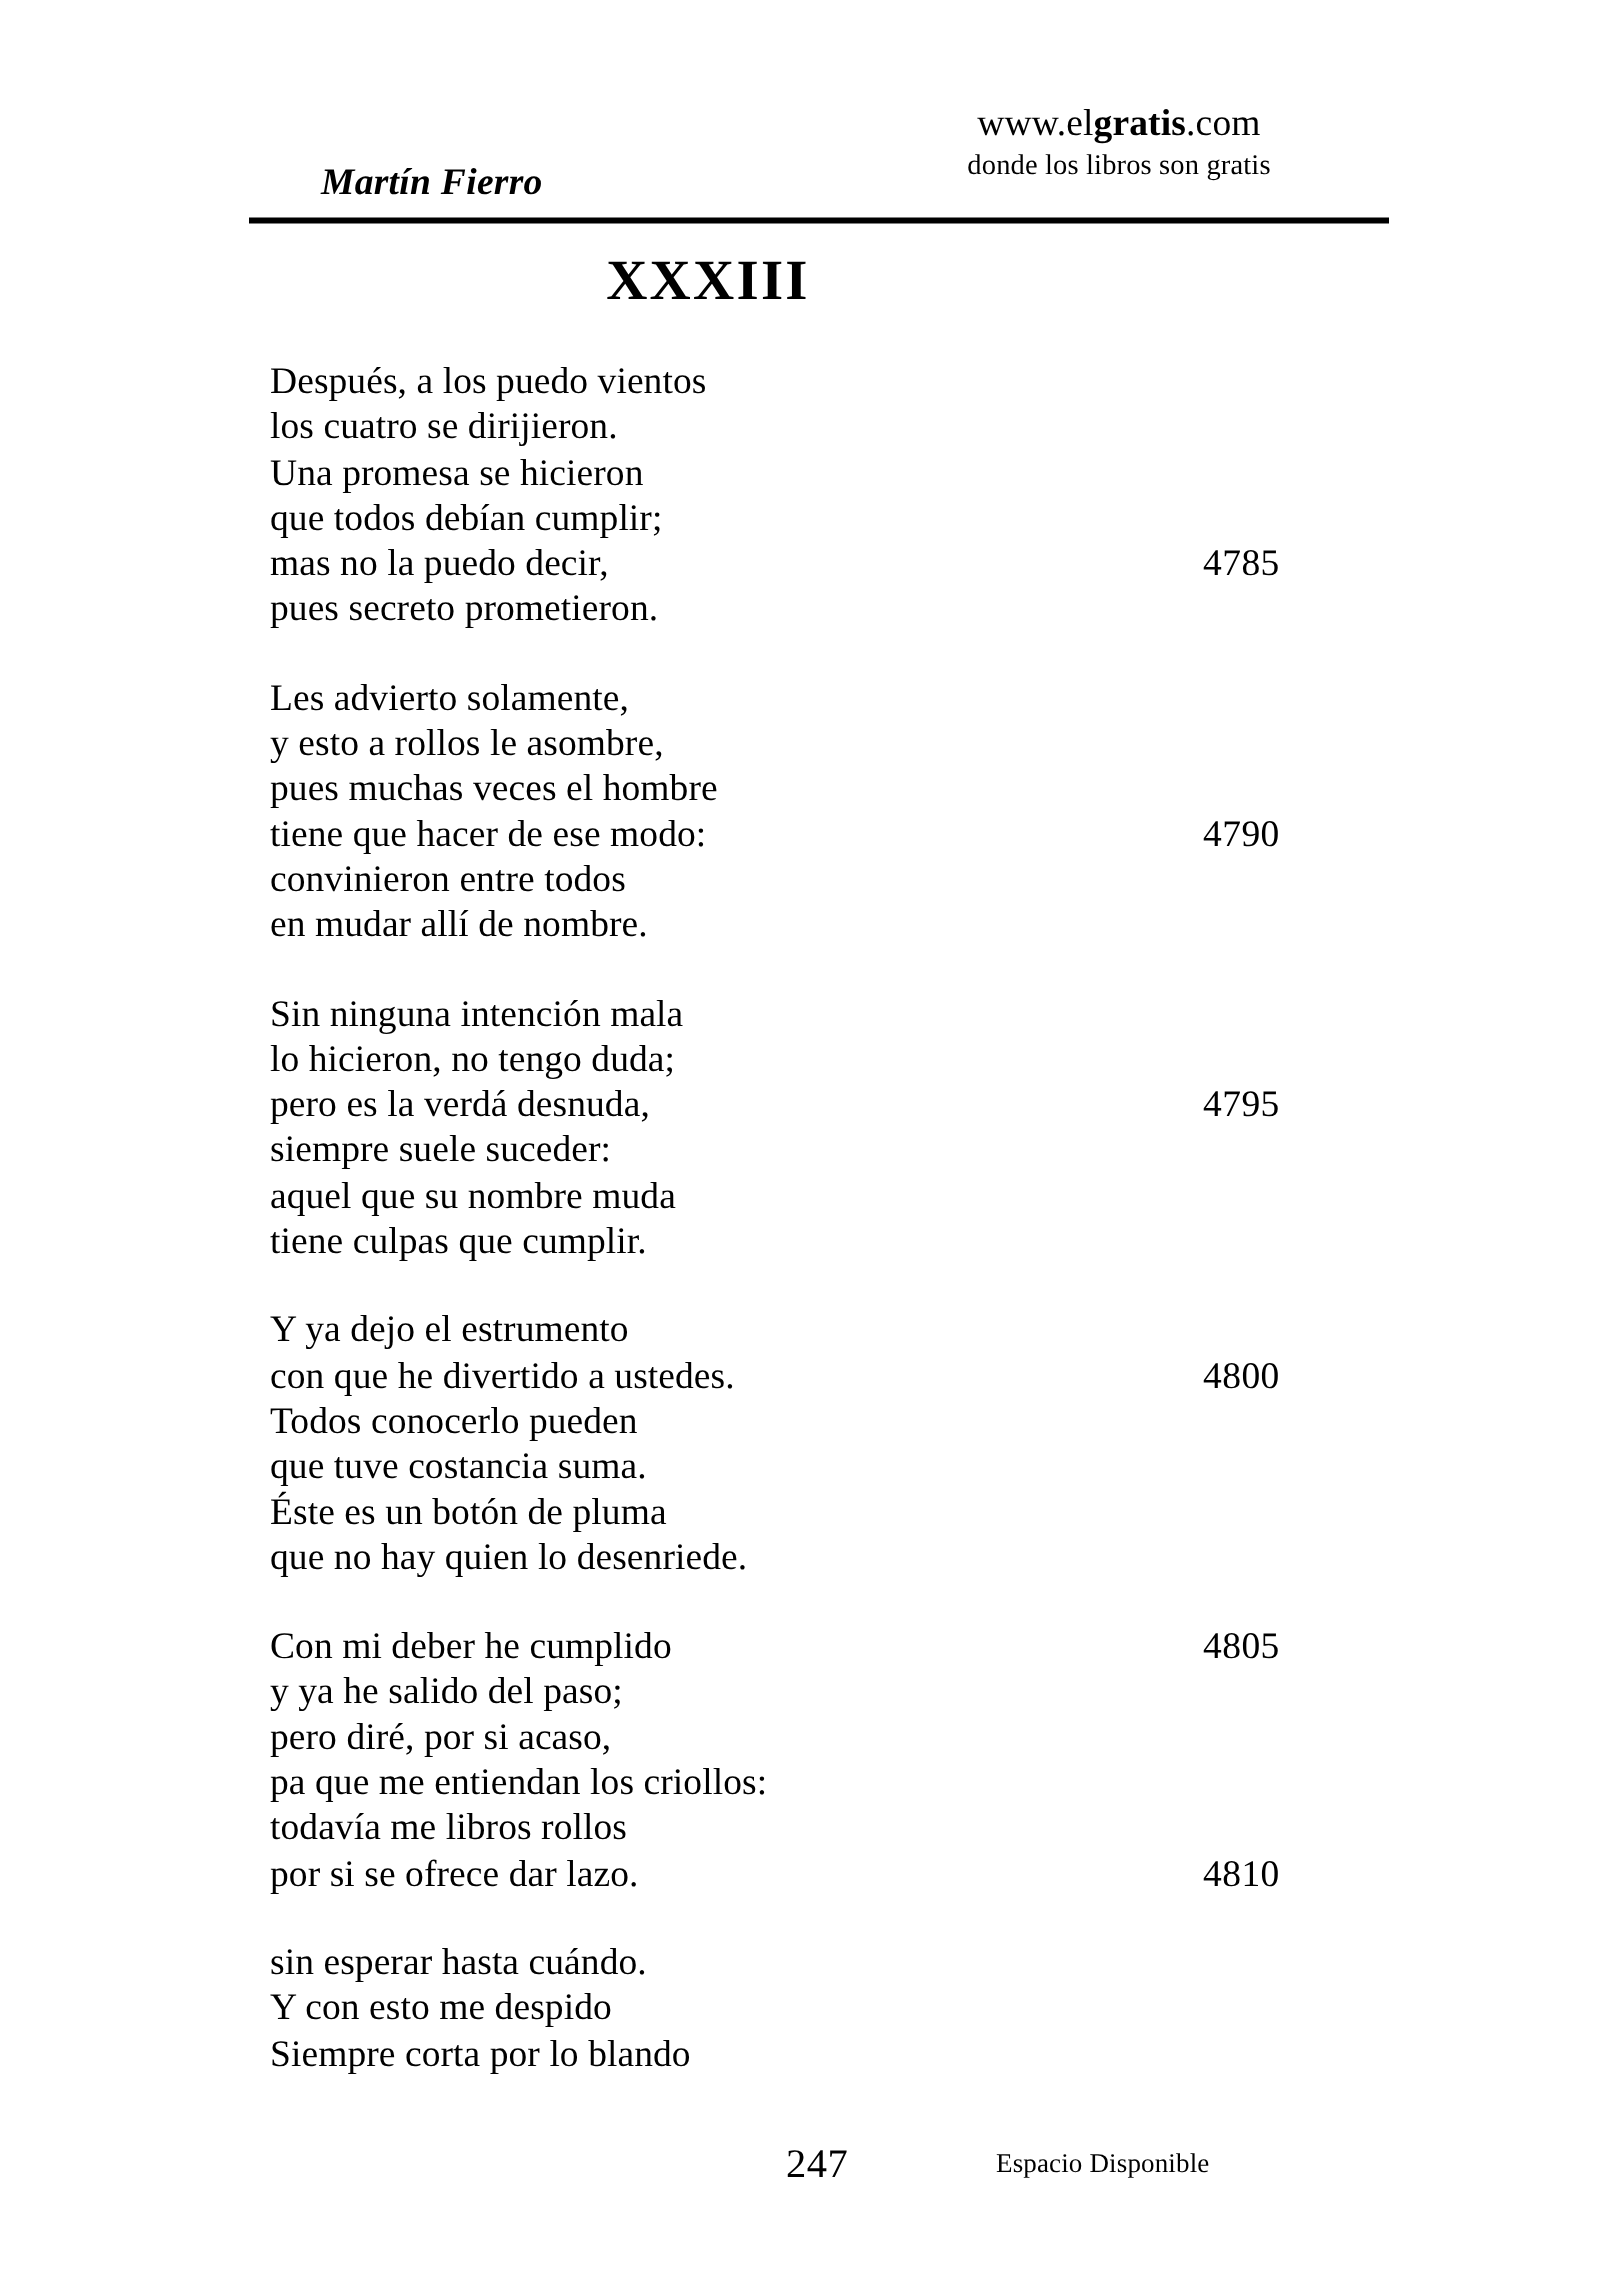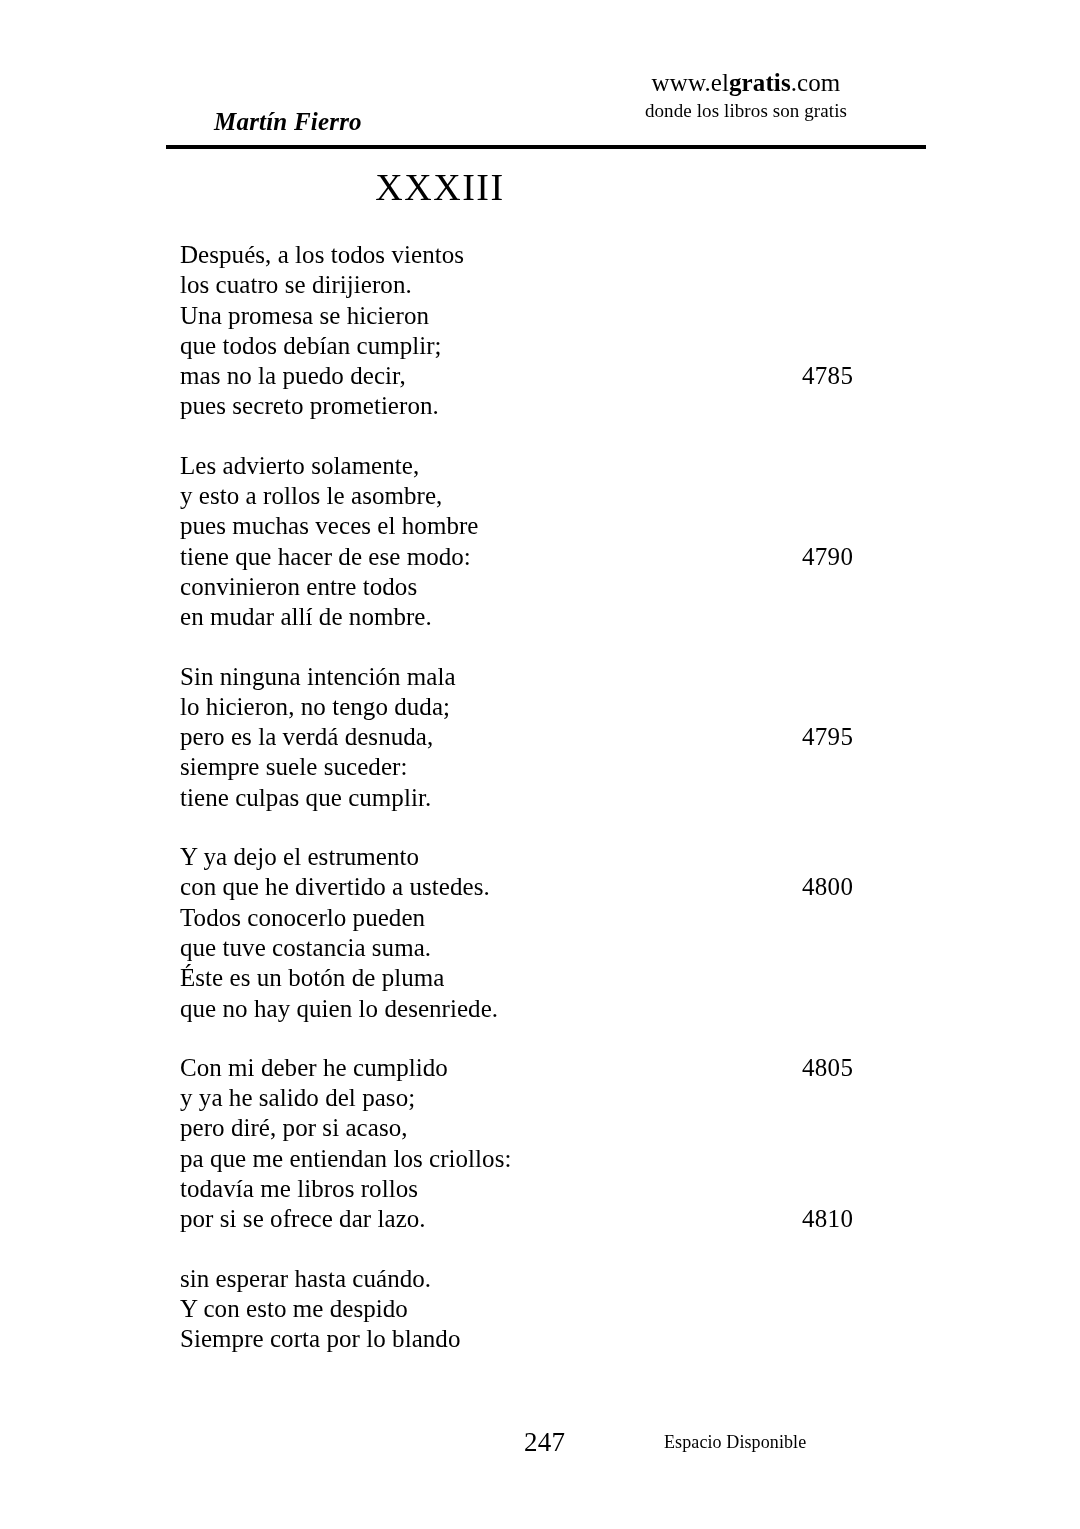--- a/index.html
+++ b/index.html
@@ -77,22 +77,23 @@
   }
 
   
   .chapter-title {
     position: absolute;
     left: 0;
     top: 165px;
     width: 880px;
     text-align: center;
     font-size: 38px;
-    font-weight: normal;
+    font-weight: bold;
     letter-spacing: 1.5px;
+    padding-left: 32px;
   }
 
   
   .poem {
     position: absolute;
     left: 180px;
     top: 240px;
     width: 700px;
   }
 
@@ -164,40 +165,41 @@
       <div class="header-tagline">donde los libros son gratis</div>
     </div>
   </div>
 
   <div class="header-rule"></div>
 
   <div class="chapter-title">XXXIII</div>
 
   <div class="poem" id="poem-body">
       <div class="stanza">
-        <div class="verse"><span class="verse-text">Después, a los todos vientos</span></div>
+        <div class="verse"><span class="verse-text">Después, a los puedo vientos</span></div>
         <div class="verse"><span class="verse-text">los cuatro se dirijieron.</span></div>
         <div class="verse"><span class="verse-text">Una promesa se hicieron</span></div>
         <div class="verse"><span class="verse-text">que todos debían cumplir;</span></div>
         <div class="verse"><span class="verse-text">mas no la puedo decir,</span><span class="verse-number">4785</span></div>
         <div class="verse"><span class="verse-text">pues secreto prometieron.</span></div>
       </div>
       <div class="stanza">
         <div class="verse"><span class="verse-text">Les advierto solamente,</span></div>
         <div class="verse"><span class="verse-text">y esto a rollos le asombre,</span></div>
         <div class="verse"><span class="verse-text">pues muchas veces el hombre</span></div>
         <div class="verse"><span class="verse-text">tiene que hacer de ese modo:</span><span class="verse-number">4790</span></div>
         <div class="verse"><span class="verse-text">convinieron entre todos</span></div>
         <div class="verse"><span class="verse-text">en mudar allí de nombre.</span></div>
       </div>
       <div class="stanza">
         <div class="verse"><span class="verse-text">Sin ninguna intención mala</span></div>
         <div class="verse"><span class="verse-text">lo hicieron, no tengo duda;</span></div>
         <div class="verse"><span class="verse-text">pero es la verdá desnuda,</span><span class="verse-number">4795</span></div>
         <div class="verse"><span class="verse-text">siempre suele suceder:</span></div>
+        <div class="verse"><span class="verse-text">aquel que su nombre muda</span></div>
         <div class="verse"><span class="verse-text">tiene culpas que cumplir.</span></div>
       </div>
       <div class="stanza">
         <div class="verse"><span class="verse-text">Y ya dejo el estrumento</span></div>
         <div class="verse"><span class="verse-text">con que he divertido a ustedes.</span><span class="verse-number">4800</span></div>
         <div class="verse"><span class="verse-text">Todos conocerlo pueden</span></div>
         <div class="verse"><span class="verse-text">que tuve costancia suma.</span></div>
         <div class="verse"><span class="verse-text">Éste es un botón de pluma</span></div>
         <div class="verse"><span class="verse-text">que no hay quien lo desenriede.</span></div>
       </div>

